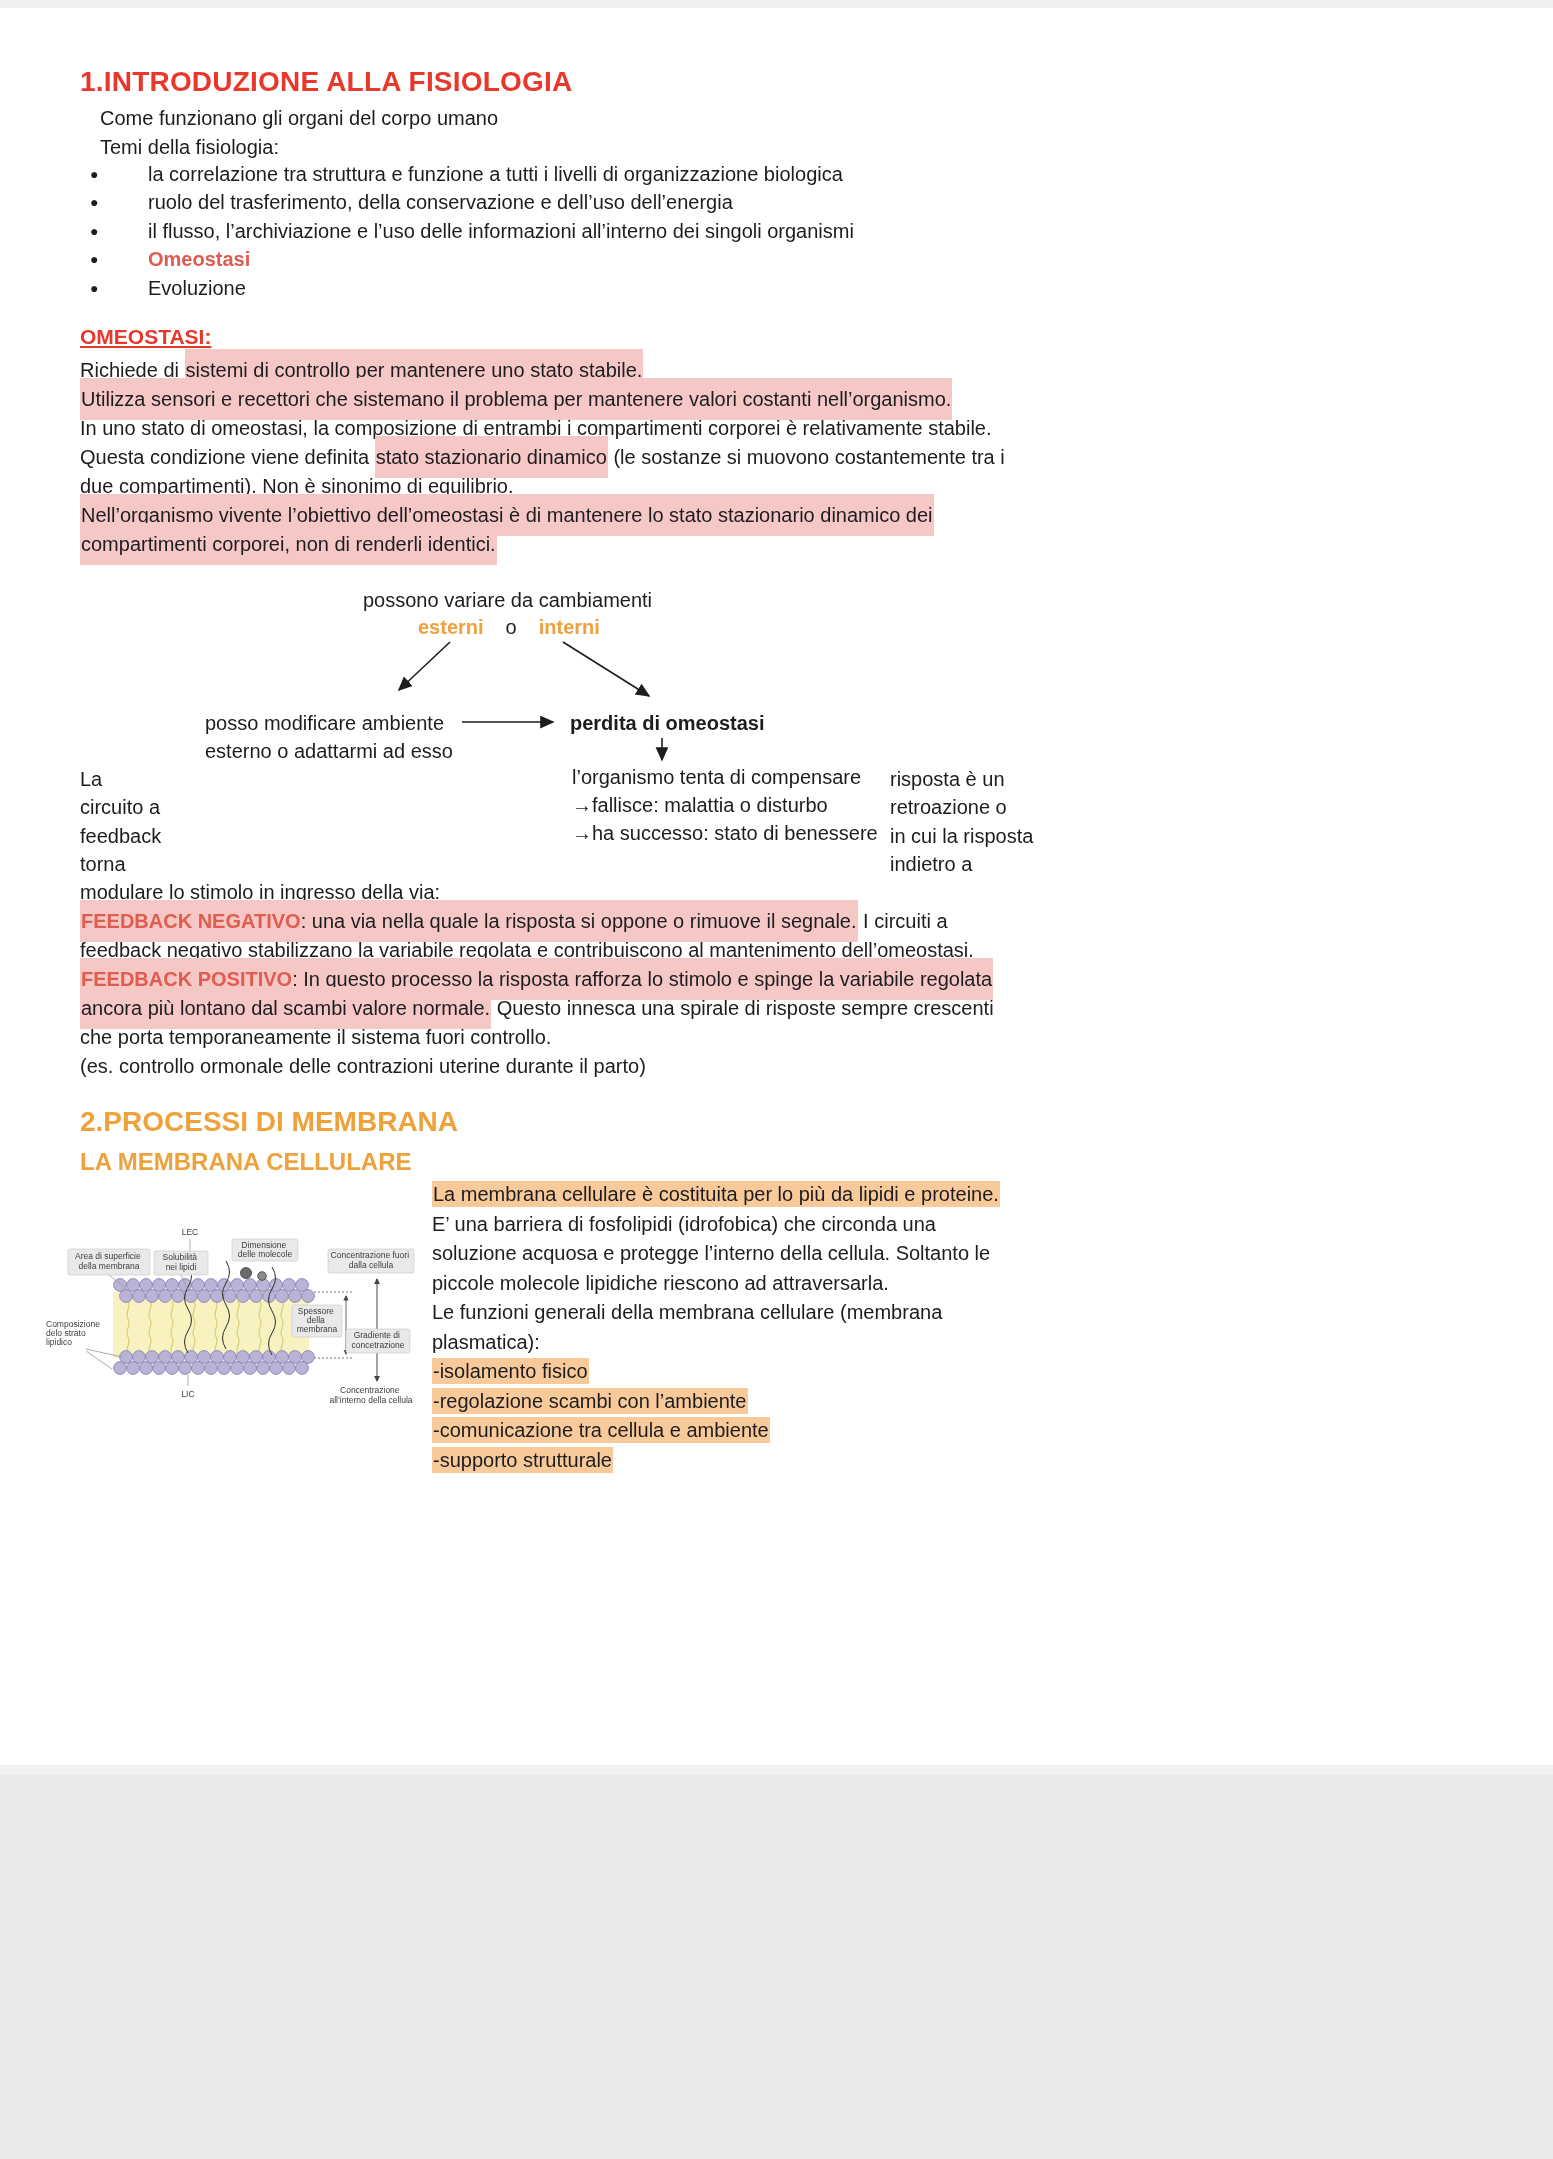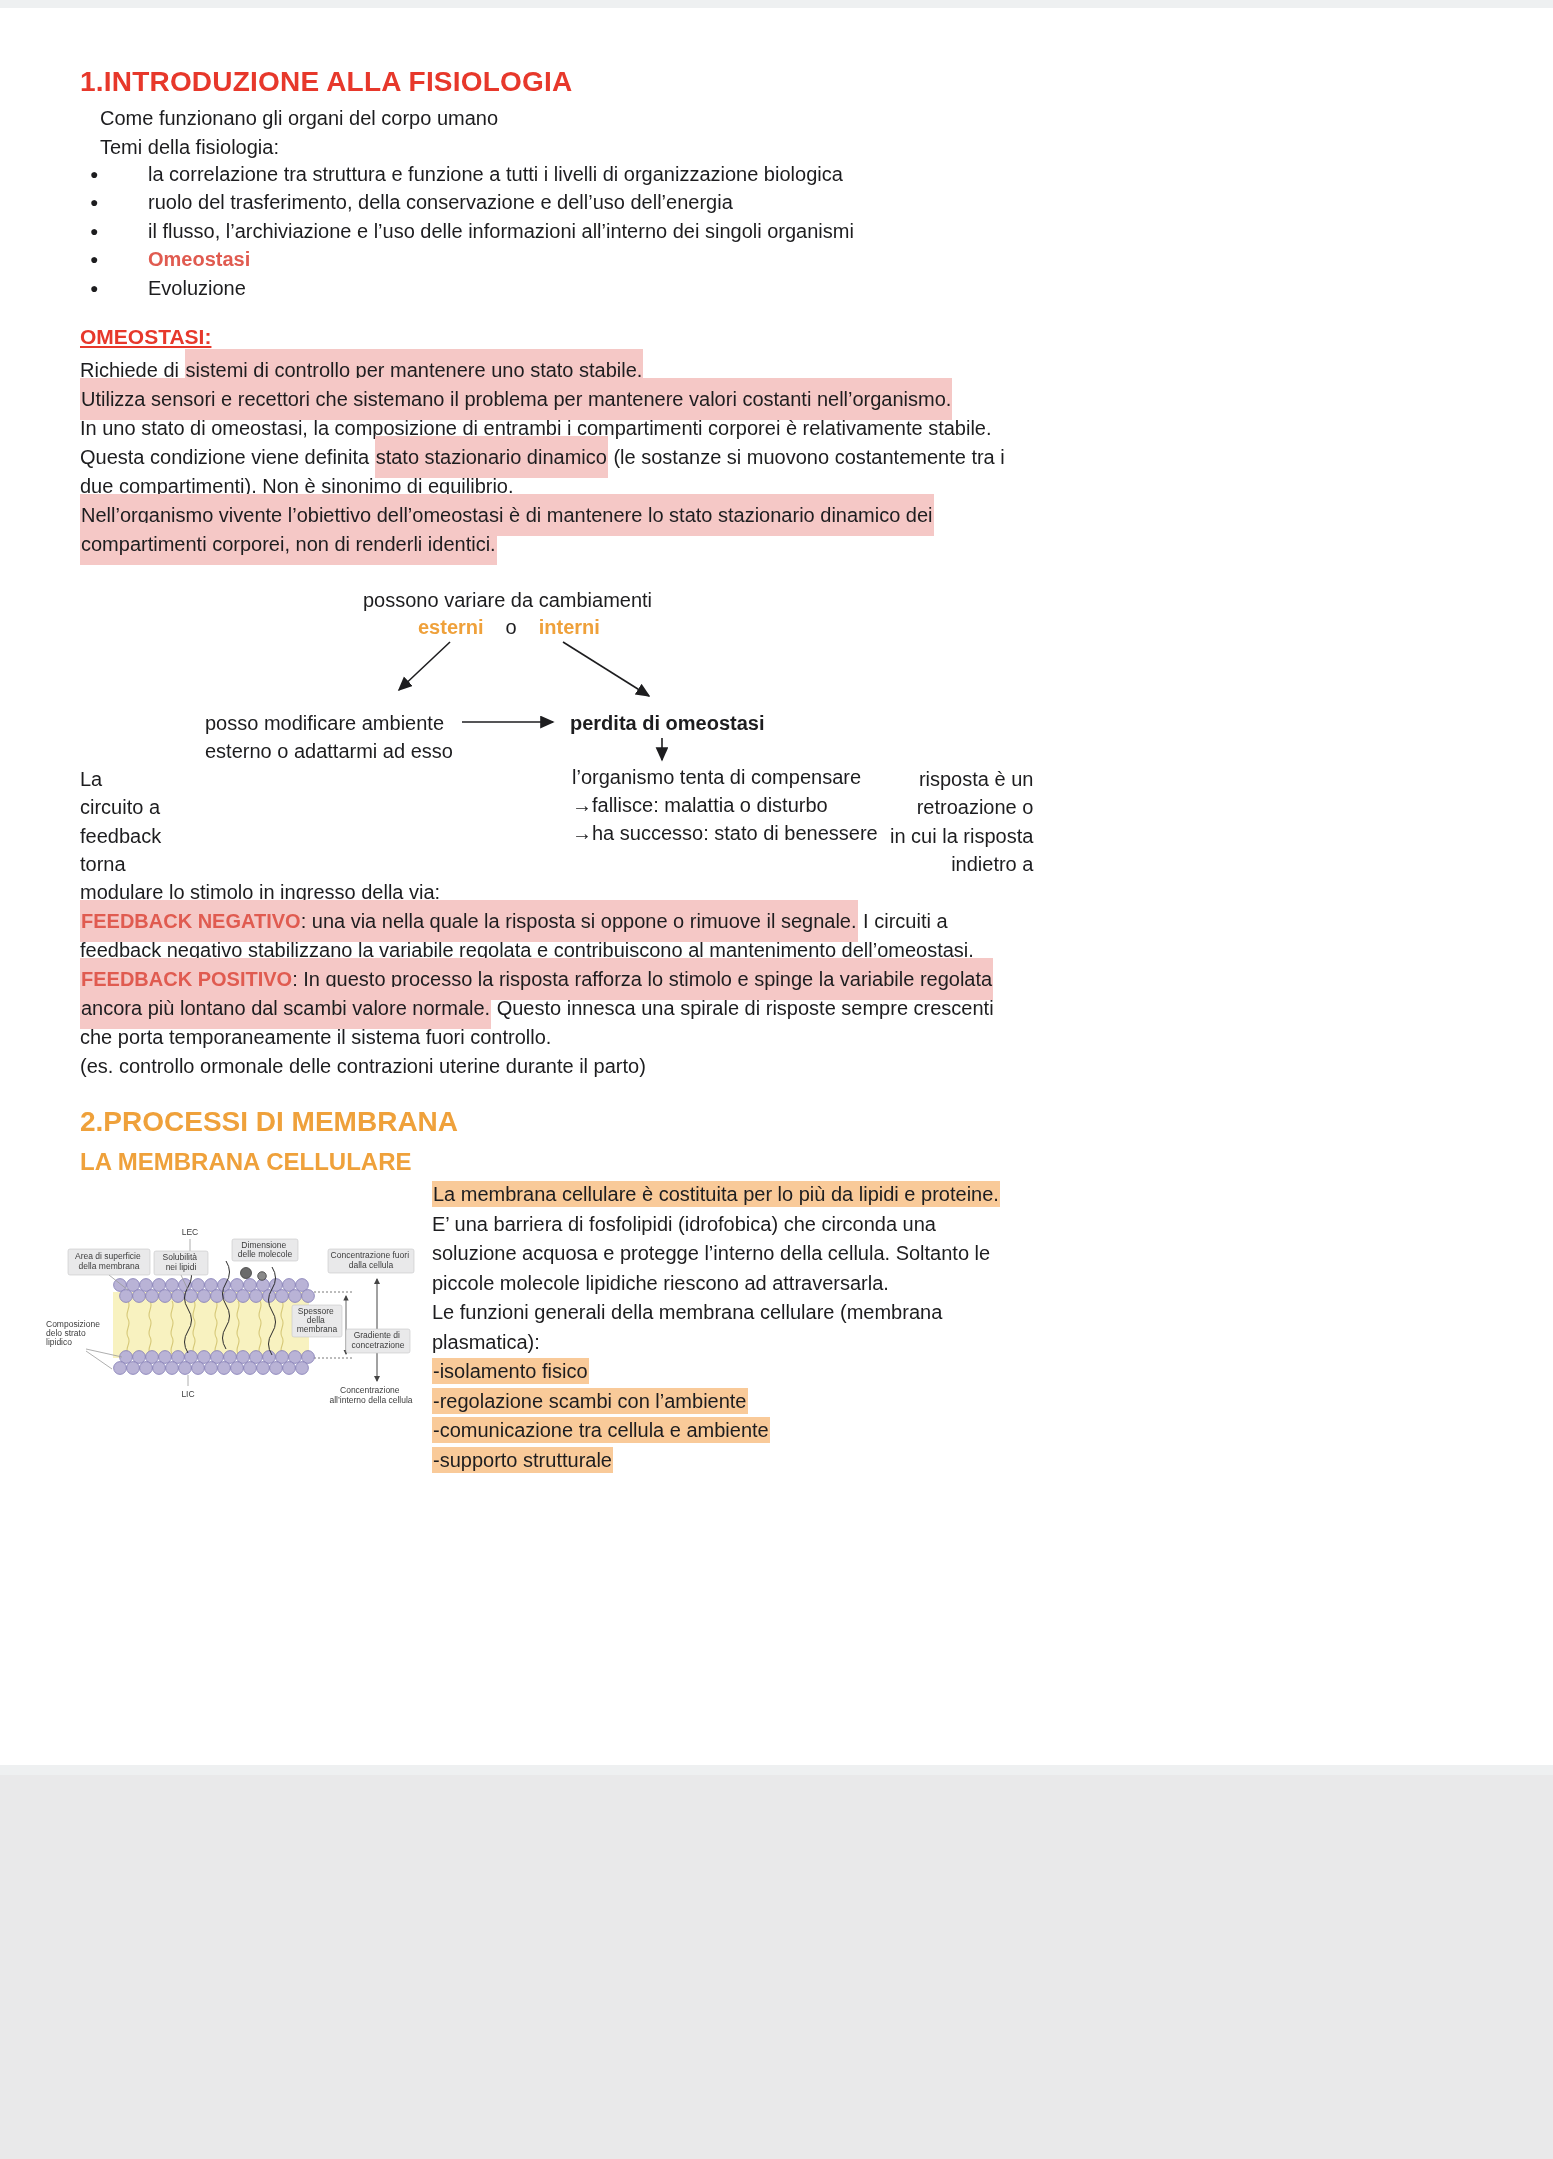--- a/index.html
+++ b/index.html
@@ -115,21 +115,21 @@
     <div class="line">→fallisce: malattia o disturbo</div>
     <div class="line">→ha successo: stato di benessere</div>
   </div>
 
   <div class="abs t20" style="left:80px;top:765px;line-height:28.4px;">
     <div class="line">La</div>
     <div class="line">circuito a</div>
     <div class="line">feedback</div>
     <div class="line">torna</div>
   </div>
-  <div class="abs t20" style="left:890px;top:765px;line-height:28.4px;text-align:right;">
+  <div class="abs t20" style="left:890px;top:765px;line-height:28.4px;">
     <div class="line">risposta è un</div>
     <div class="line">retroazione o</div>
     <div class="line">in cui la risposta</div>
     <div class="line">indietro a</div>
   </div>
   <div class="abs t20 line" style="left:80px;top:878px;">modulare lo stimolo in ingresso della via:</div>
 
   <div class="abs t20" style="left:80px;top:907px;">
     <div class="line">
       <span class="hl-pink"><span class="accent-red">FEEDBACK NEGATIVO</span><span>: una via nella quale la risposta si oppone o rimuove il segnale.</span></span><span> I circuiti a</span>

